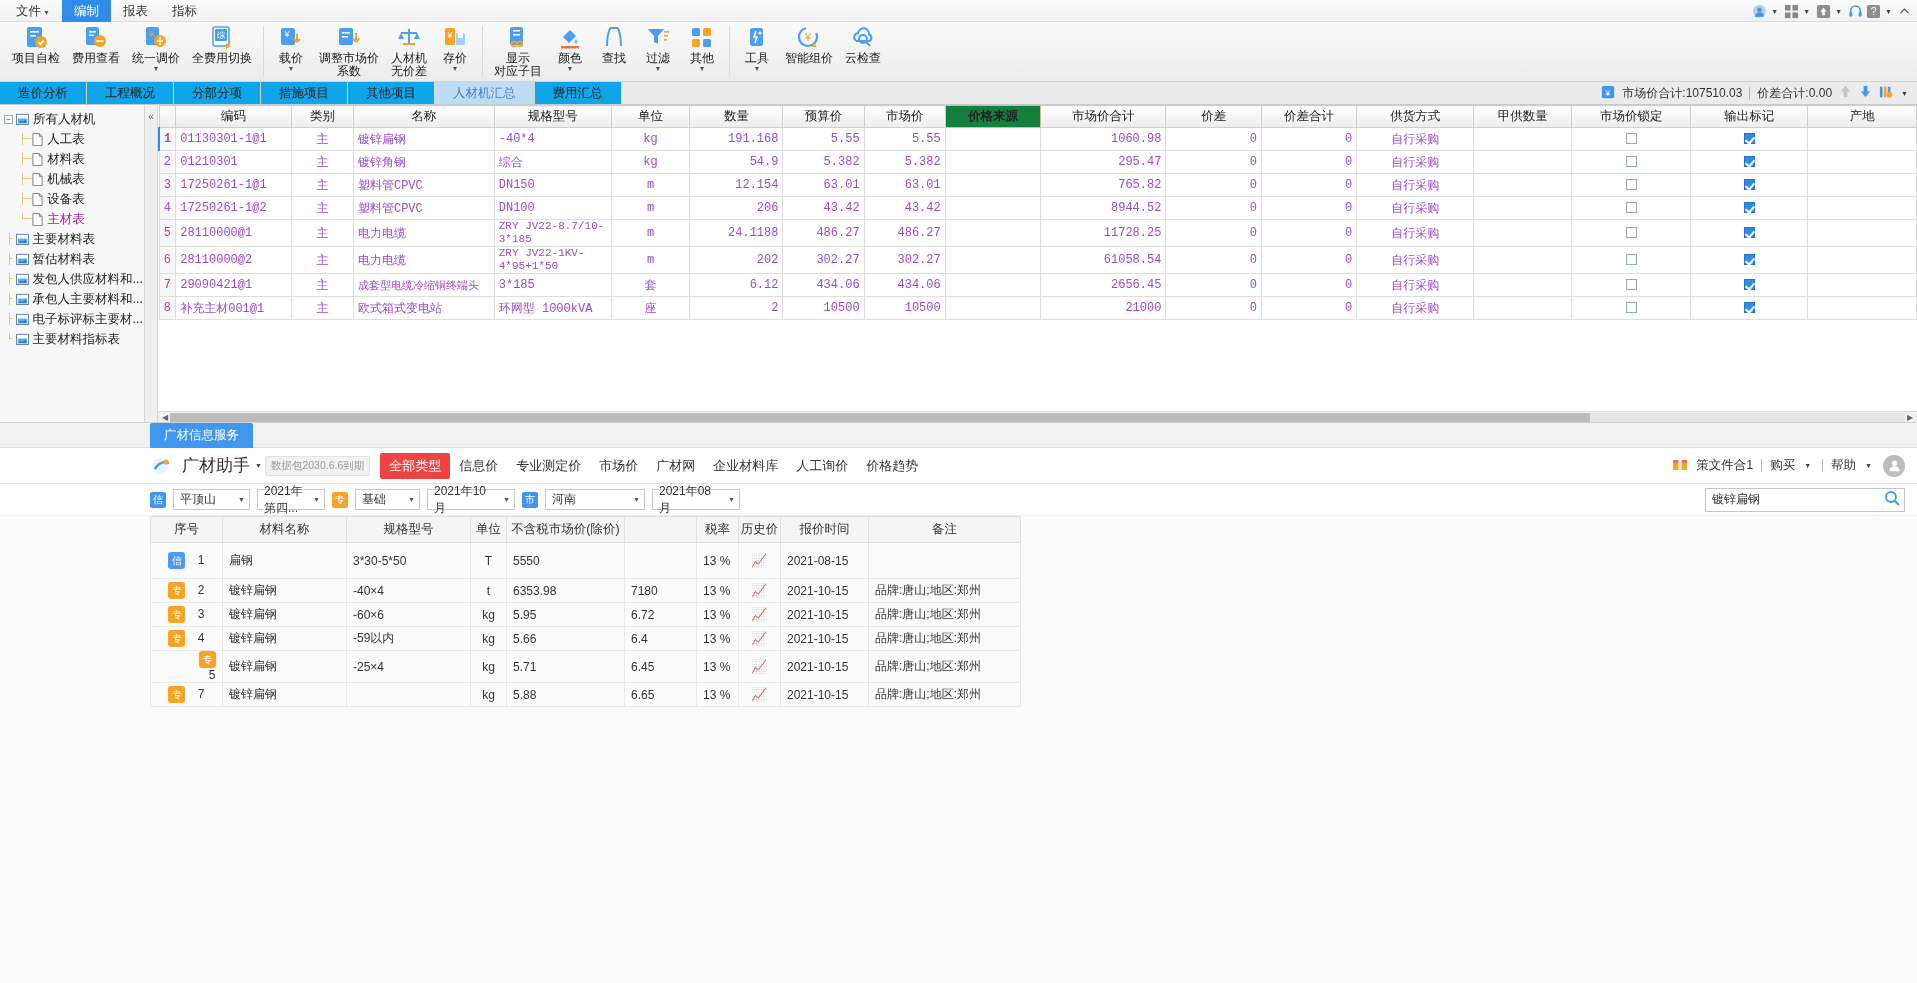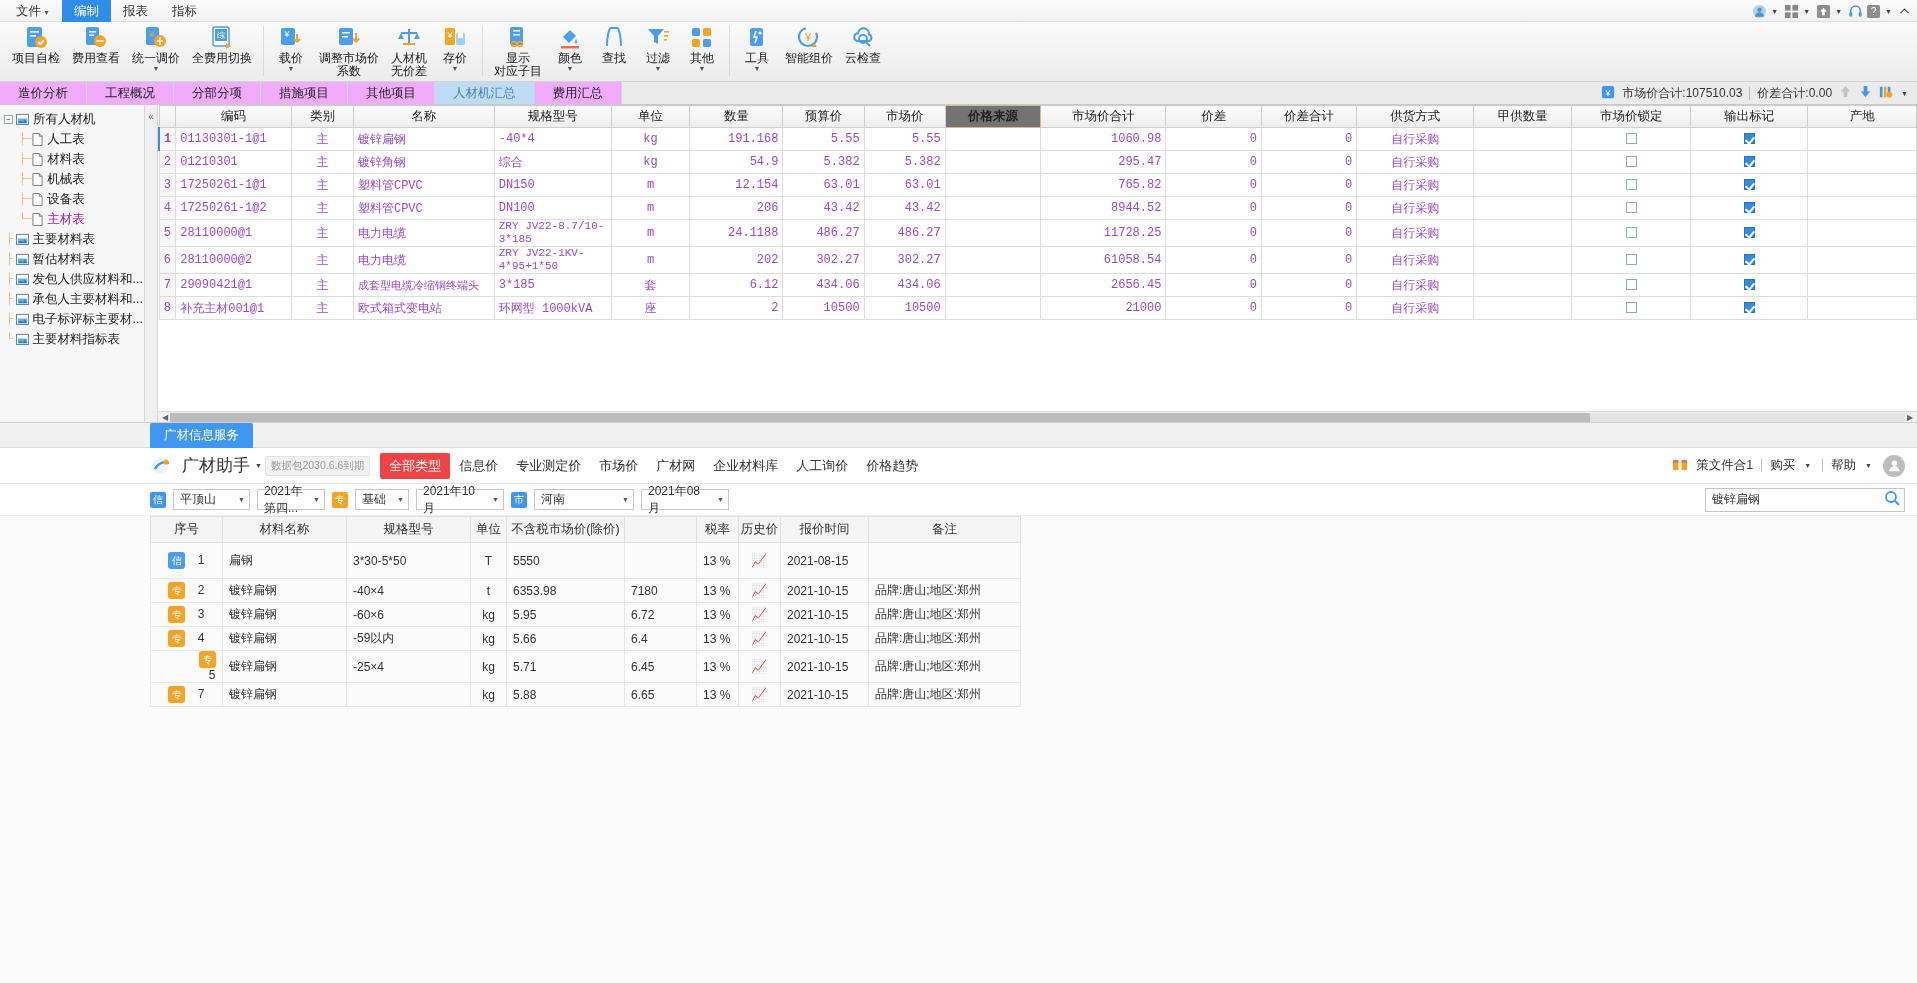--- a/index.html
+++ b/index.html
@@ -79,21 +79,21 @@
     background: #ebebeb;
     border-bottom: 1px solid #c9c9c9;
     display: flex;
     align-items: stretch;
     position: relative;
   }
   .tab {
     padding: 0 18px;
     display: flex; align-items: center;
     font-size: 12.5px;
-    background: #f0abfc;
+    background: #0ea5e9;
     border-right: 1px solid #d4d4d4;
     color: #222;
     cursor: default;
   }
   .tab.active { background: #bfdcf5; color: #4a7fc1; }
   .tabbar-right {
     margin-left:auto;
     display:flex; align-items:center; gap:7px;
     padding-right: 6px;
     font-size: 12px; color:#333;
@@ -146,21 +146,21 @@
   table.grid { border-collapse: collapse; table-layout: fixed; width: 1759px;}
   table.grid th {
     background: linear-gradient(#fdfdfd,#ededed);
     border: 1px solid #cfcfcf;
     font-weight: normal;
     font-size: 12.5px;
     height: 22px;
     color: #222;
   }
   table.grid th.hl {
-    background: #737373;
+    background: #15803d;
     font-weight: bold;
     border: 1px solid #d8b98d;
   }
   table.grid td {
     border: 1px solid #dedede;
     font-size: 12px;
     color: #9b4ad0;
     padding: 0 4px;
     height: 23px;
     font-family: "Liberation Mono", "DejaVu Sans Mono", monospace;
@@ -989,21 +989,21 @@
     <span class="tagblue">信</span>
     <span class="selbox" style="width:77px;">
       <span>平顶山</span>
         <span class="cv">▼</span>
     </span>
     <span class="selbox" style="width:68px;">
       <span>2021年第四...</span>
         <span class="cv">▼</span>
     </span>
     <span class="tagorange">专</span>
-    <span class="selbox" style="width:54px;">
+    <span class="selbox" style="width:65px;">
       <span>基础</span>
         <span class="cv">▼</span>
     </span>
     <span class="selbox" style="width:88px;">
       <span>2021年10月</span>
         <span class="cv">▼</span>
     </span>
     <span class="tagblue">市</span>
     <span class="selbox" style="width:100px;">
       <span>河南</span>

